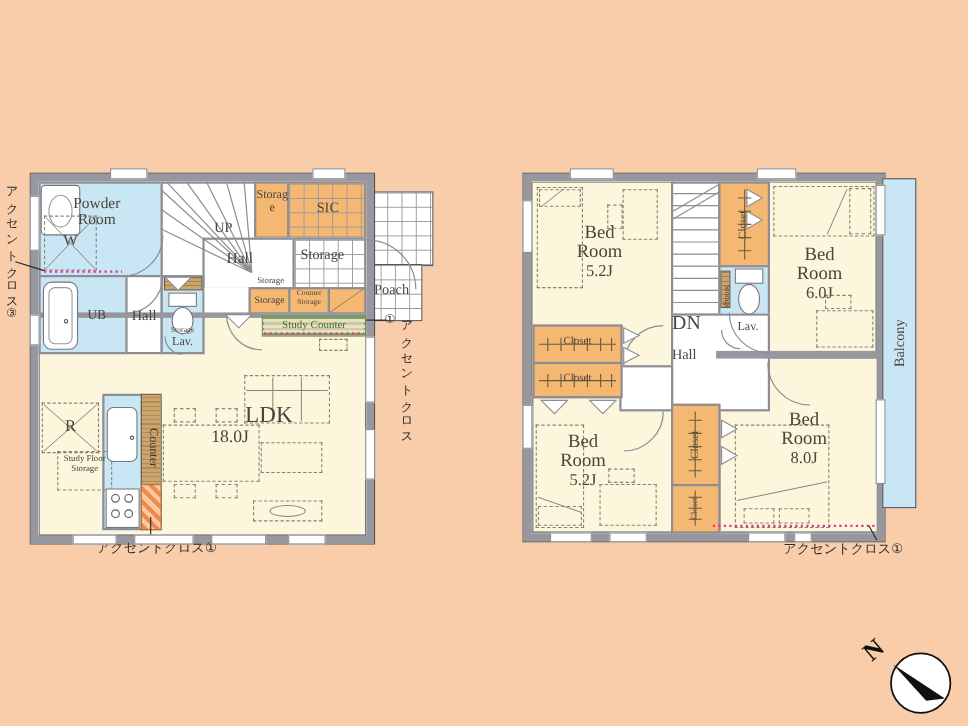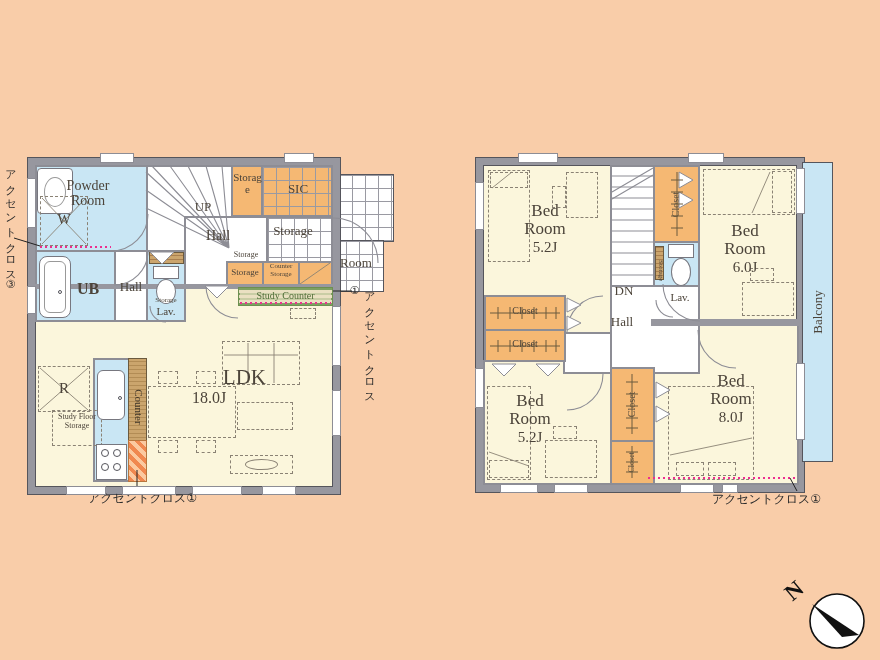--- a/index.html
+++ b/index.html
@@ -101,26 +101,26 @@
   <div class="abs dash" style="left:230px;top:455px;width:63px;height:19px;"></div>
   <div class="abs" style="left:245px;top:459px;width:33px;height:11px;border:1px solid #8A8274;border-radius:50%;z-index:3;"></div>
   <div class="abs dash" style="left:290px;top:308px;width:26px;height:11px;"></div>
 
   <div class="abs lbl" style="left:56px;top:178px;width:64px;font-size:14px;">Powder Room</div>
   <div class="abs lbl" style="left:188px;top:200px;width:30px;font-size:13px;">UP</div>
   <div class="abs lbl" style="left:198px;top:228px;width:40px;font-size:14px;">Hall</div>
   <div class="abs lbl brk" style="left:233px;top:172px;width:29px;font-size:11px;">Storage</div>
   <div class="abs lbl" style="left:278px;top:182px;width:40px;font-size:13px;">SIC</div>
   <div class="abs lbl brk" style="left:272px;top:224px;width:42px;font-size:13px;">Storage</div>
-  <div class="abs lbl" style="left:332px;top:256px;width:48px;font-size:13px;">Room</div>
+  <div class="abs lbl" style="left:332px;top:256px;width:48px;font-size:13px;">Poach</div>
   <div class="abs lbl" style="left:226px;top:251px;width:40px;font-size:8px;">Storage</div>
   <div class="abs lbl" style="left:227px;top:268px;width:36px;font-size:9px;">Storage</div>
   <div class="abs lbl" style="left:263px;top:263px;width:36px;font-size:7px;">Counter Storage</div>
   <div class="abs lbl" style="left:240px;top:291px;width:91px;font-size:10px;color:#4D6B35;background:rgba(234,224,194,0.7);">Study Counter</div>
-  <div class="abs lbl" style="left:72px;top:280px;width:32px;font-size:16px;font-weight:bold;">UB</div>
+  <div class="abs lbl" style="left:72px;top:280px;width:32px;font-size:12px;">UB</div>
   <div class="abs lbl" style="left:112px;top:280px;width:38px;font-size:13px;">Hall</div>
   <div class="abs lbl" style="left:148px;top:297px;width:36px;font-size:7px;">Storage</div>
   <div class="abs lbl" style="left:148px;top:306px;width:36px;font-size:11px;">Lav.</div>
   <div class="abs lbl" style="left:192px;top:366px;width:74px;text-align:left;">
     <div style="font-size:21px;text-align:right;">LDK</div>
     <div style="font-size:16px;">18.0J</div>
   </div>
 
   <div class="abs plan" style="left:476px;top:158px;width:328px;height:334px;"></div>
 
@@ -186,21 +186,21 @@
     <div style="font-size:15px;">6.0J</div>
   </div>
   <div class="abs lbl" style="left:700px;top:372px;width:62px;">
     <div style="font-size:17px;">Bed Room</div>
     <div style="font-size:15px;">8.0J</div>
   </div>
   <div class="abs lbl" style="left:499px;top:392px;width:62px;">
     <div style="font-size:17px;">Bed Room</div>
     <div style="font-size:15px;">5.2J</div>
   </div>
-  <div class="abs lbl" style="left:608px;top:284px;width:32px;font-size:13px;">DN</div>
+  <div class="abs lbl" style="left:608px;top:284px;width:32px;font-size:18px;">DN</div>
   <div class="abs lbl" style="left:602px;top:315px;width:40px;font-size:13px;">Hall</div>
   <div class="abs lbl" style="left:494px;top:306px;width:62px;font-size:10px;">Closet</div>
   <div class="abs lbl" style="left:494px;top:339px;width:62px;font-size:10px;">Closet</div>
   <div class="abs lbl rotcw" style="left:650px;top:258px;width:14px;height:40px;">
     <span style="font-size:7px;">Storage</span>
   </div>
   <div class="abs lbl" style="left:664px;top:292px;width:32px;font-size:11px;">Lav.</div>
 
   <svg class="overlay" width="880" height="660" viewBox="0 0 880 660">
     <g stroke="#8D8D95" stroke-width="1.1" fill="none">

